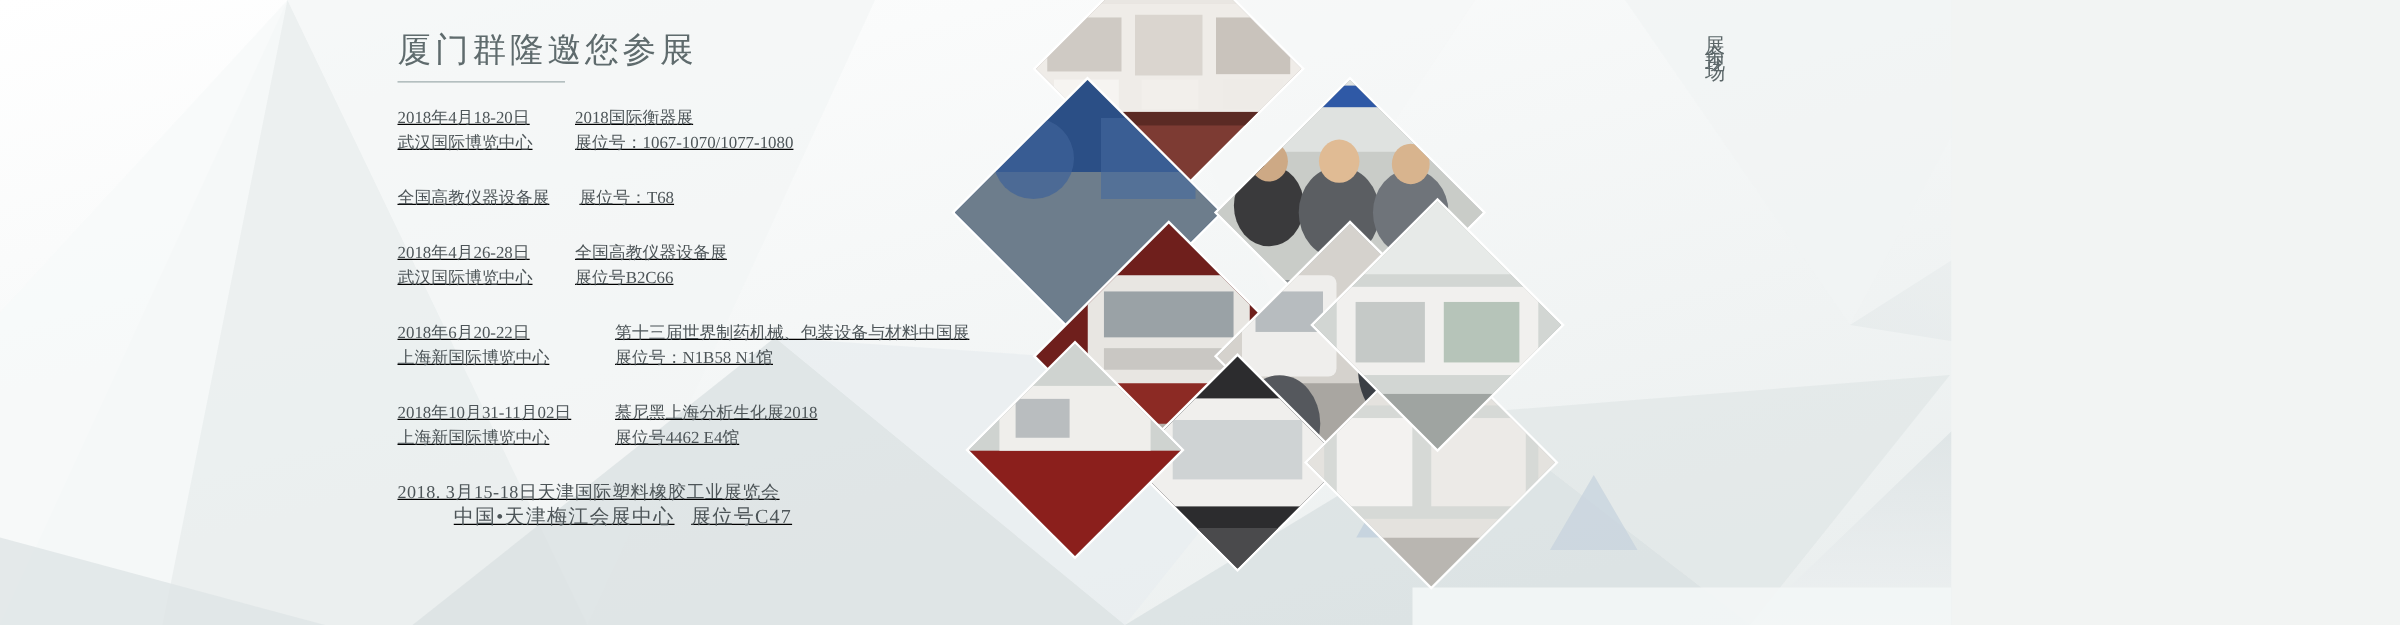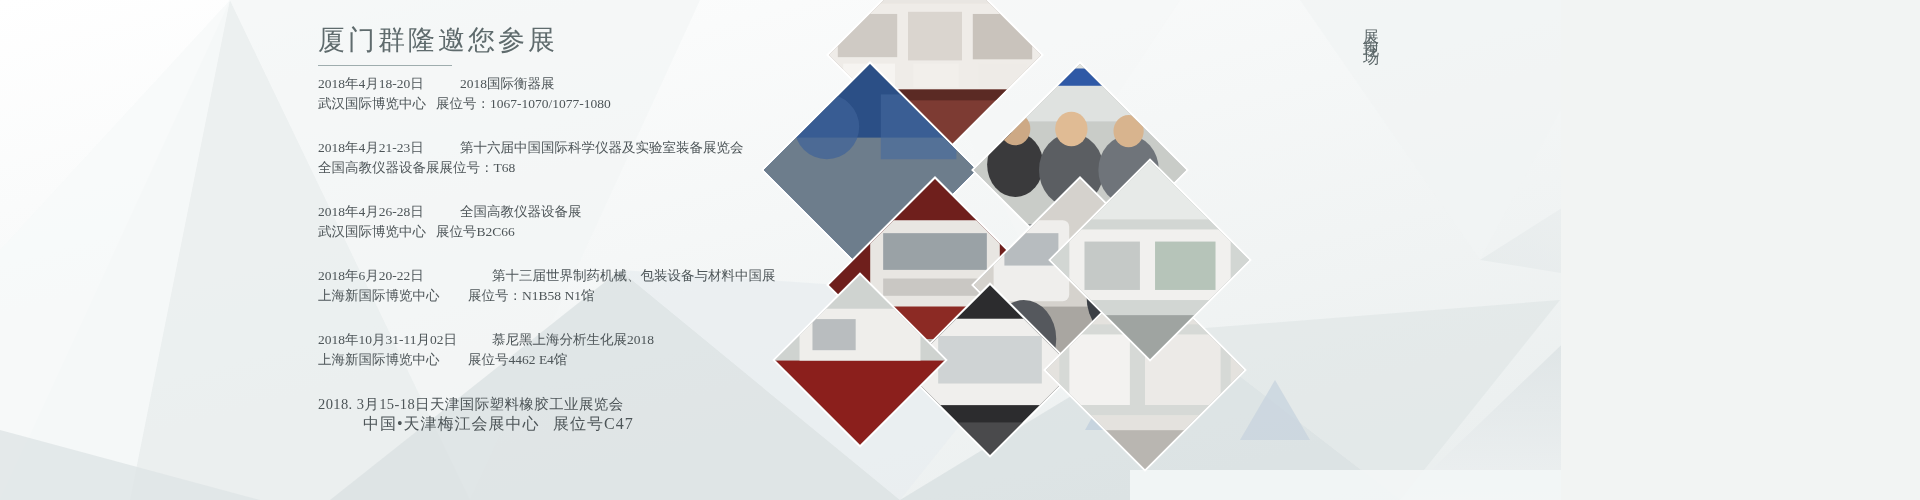--- a/index.html
+++ b/index.html
@@ -23,31 +23,31 @@
   }
   .headline-wrap{position:absolute;left:318px;top:22px;}
   .headline{
     font-size:27px;letter-spacing:3px;color:#5f6b6d;
     font-family:"Liberation Serif","DejaVu Serif",serif;
     white-space:nowrap;
   }
   .rule{
     margin-top:7px;width:134px;height:1px;background:#9fadae;
   }
-  .entries{position:absolute;left:318px;top:74px;width:520px;}
+  .entries{position:absolute;left:318px;top:84px;width:520px;text-decoration:underline;}
   .entry{margin-bottom:24px;}
   .entry .line{
     display:flex;align-items:baseline;white-space:nowrap;
     font-size:13.5px;color:#4d5558;line-height:20px;
     font-family:"Liberation Serif","DejaVu Serif",serif;
   }
   .entry .date{display:inline-block;min-width:118px;}
   .entry .name{margin-left:24px;text-align:center;}
   .entry .venue{display:inline-block;min-width:118px;}
-  .entry .booth{}
+  .entry .booth{margin-left:24px;}
   .entry.wide .date{min-width:150px;}
   .entry.wide .venue{min-width:150px;}
   .entry.last .line{font-size:14.5px;letter-spacing:.4px;align-items:center;}
   .entry.last .l2{font-size:16px;letter-spacing:1px;margin-left:45px;}
   .entry.last .date{min-width:0;}
   .entry.last .venue{min-width:190px;}
   .entry.last .booth{margin-left:0;}
 
   
   .collage{position:absolute;left:840px;top:0;width:420px;height:500px;}
@@ -129,24 +129,20 @@
           <span class="name">2018国际衡器展</span>
         </div>
         <div class="line">
           <span class="venue">武汉国际博览中心</span>
           <span class="booth">展位号：1067-1070/1077-1080</span>
         </div>
       </div>
 
       <div class="entry">
         <div class="line">
-          <span class="date">2018年4月21-23日</span>
-          <span class="name">第十六届中国国际科学仪器及实验室装备展览会</span>
-        </div>
-        <div class="line">
           <span class="venue">全国高教仪器设备展</span>
           <span class="booth">展位号：T68</span>
         </div>
       </div>
 
       <div class="entry">
         <div class="line">
           <span class="date">2018年4月26-28日</span>
           <span class="name">全国高教仪器设备展</span>
         </div>

